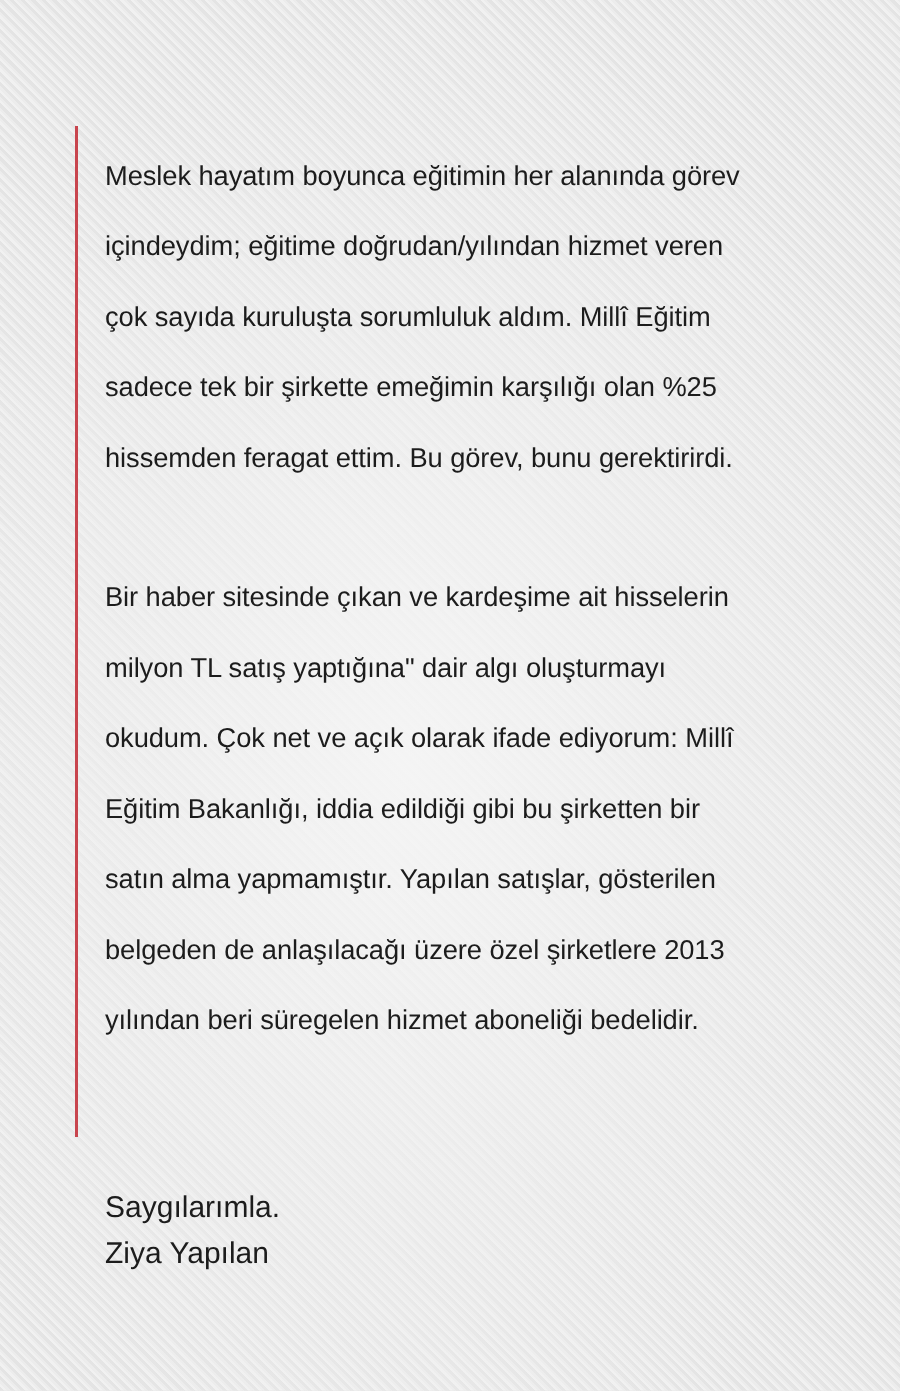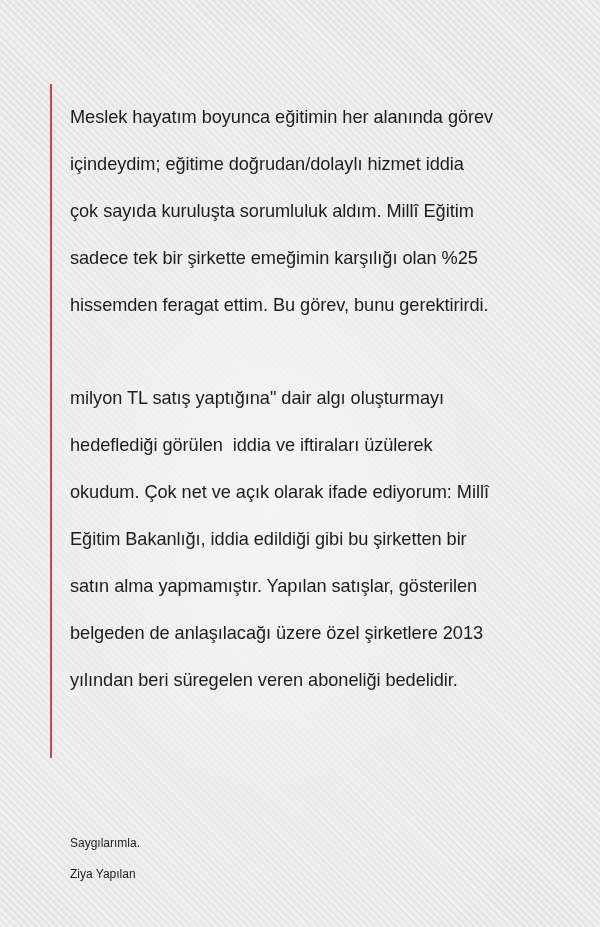--- a/index.html
+++ b/index.html
@@ -45,49 +45,49 @@
       line-height: 23.5px;
       letter-spacing: -0.05px;
     }
     .para {
       margin: 0 0 23.4px 0;
       white-space: pre-line;
     }
     .signoff {
       position: absolute;
       left: 70px;
-      top: 828px;
-      font-size: 12px;
+      top: 790px;
+      font-size: 20px;
       line-height: 31px;
     }
     .signoff div { margin: 0; }
   </style>
 </head>
 <body>
 
 <div class="statement">
   <div class="accent-bar"></div>
 
   <div class="body-text">
     <div class="para">
       <div>Meslek hayatım boyunca eğitimin her alanında görev</div>
-      <div>içindeydim; eğitime doğrudan/dolaylı hizmet iddia</div>
+      <div>içindeydim; eğitime doğrudan/yılından hizmet veren</div>
       <div>çok sayıda kuruluşta sorumluluk aldım. Millî Eğitim</div>
       <div>sadece tek bir şirkette emeğimin karşılığı olan %25</div>
       <div>hissemden feragat ettim. Bu görev, bunu gerektirirdi.</div>
     </div>
 
     <div class="para">
+      <div>Bir haber sitesinde çıkan ve kardeşime ait hisselerin</div>
       <div>milyon TL satış yaptığına" dair algı oluşturmayı</div>
-      <div style="white-space:pre">hedeflediği görülen  iddia ve iftiraları üzülerek</div>
       <div>okudum. Çok net ve açık olarak ifade ediyorum: Millî</div>
       <div>Eğitim Bakanlığı, iddia edildiği gibi bu şirketten bir</div>
       <div>satın alma yapmamıştır. Yapılan satışlar, gösterilen</div>
       <div>belgeden de anlaşılacağı üzere özel şirketlere 2013</div>
-      <div>yılından beri süregelen veren aboneliği bedelidir.</div>
+      <div>yılından beri süregelen hizmet aboneliği bedelidir.</div>
     </div>
 
   </div>
 
   <div class="signoff">
     <div>Saygılarımla.</div>
     <div>Ziya Yapılan</div>
   </div>
 </div>
 

